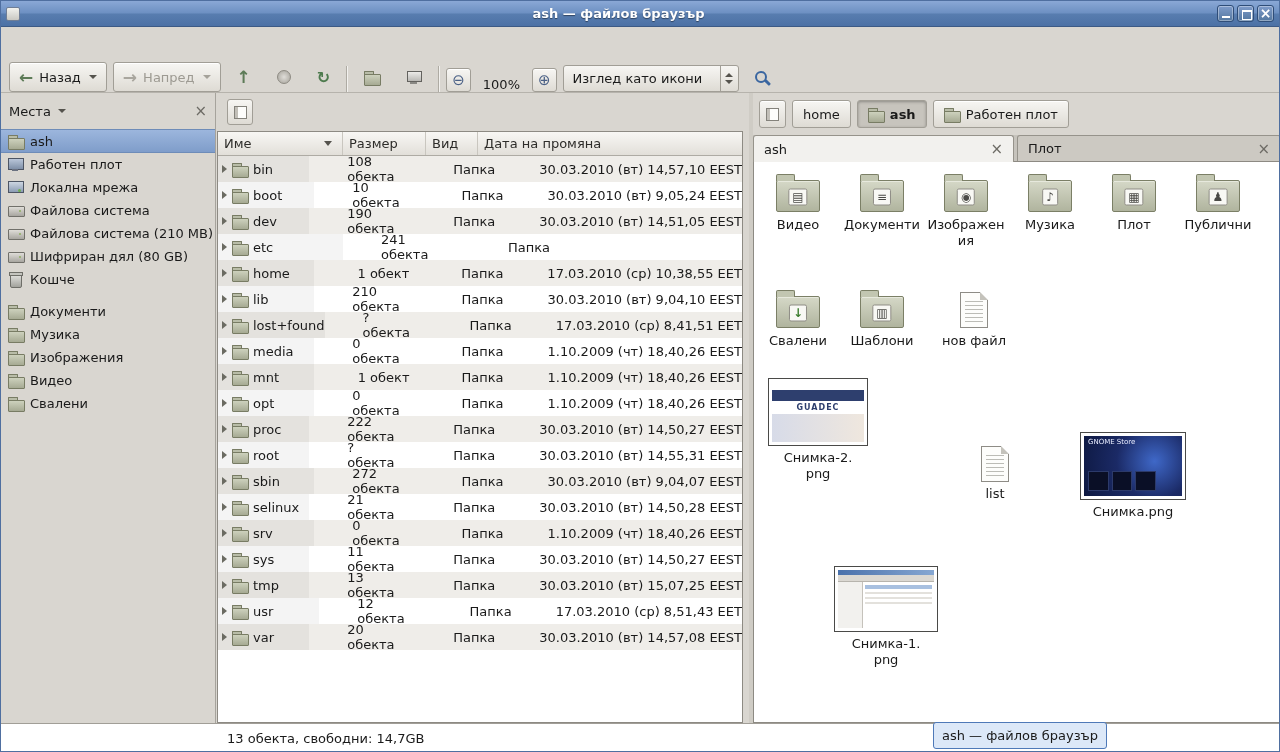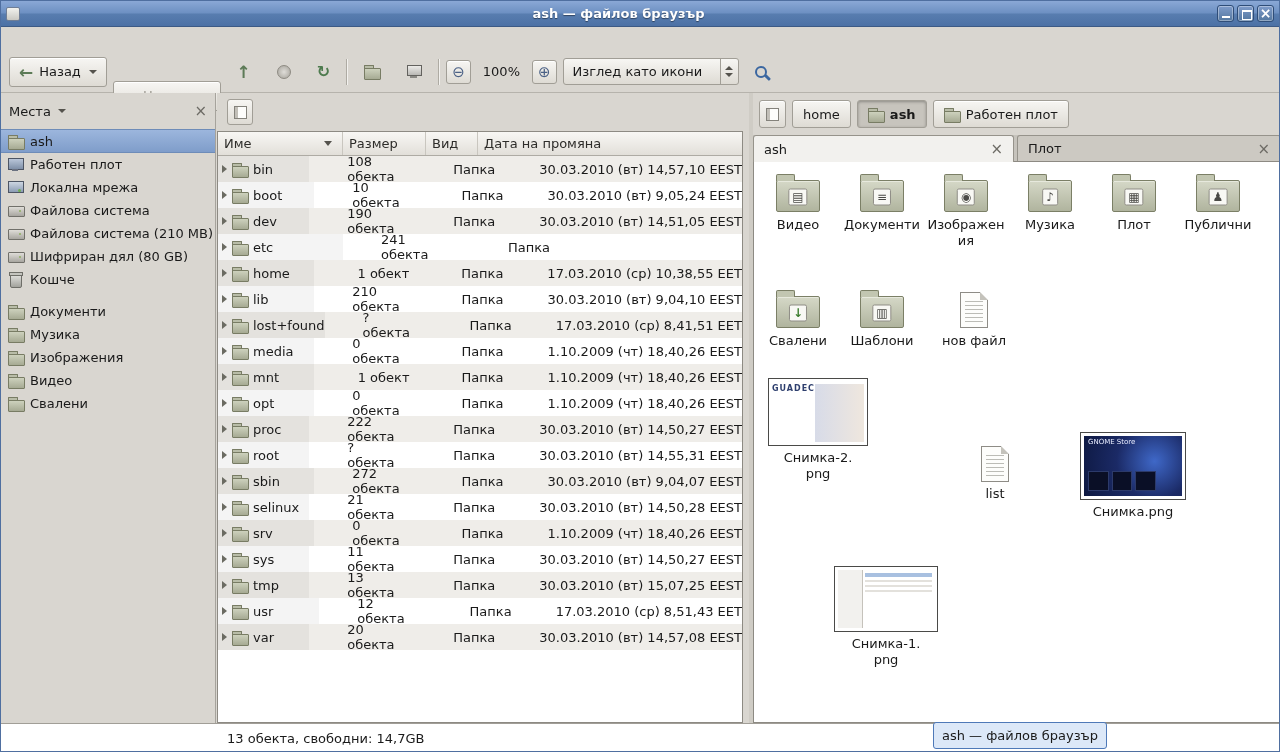--- a/index.html
+++ b/index.html
@@ -26,21 +26,21 @@
   .tb-btn.max::before { content:""; position:absolute; left:4px; top:4px; width:8px; height:7px; border:1px solid #fff; border-top-width:2px; }
   .tb-btn.close::before { content:"×"; position:absolute; left:0; top:-1px; width:100%; text-align:center; font-weight:bold; font-size:14px; }
 
   
   .menubar { position:absolute; left:0; top:26px; width:100%; height:24px;
     background:#d9d6d0; display:flex; align-items:center; padding-left:4px;margin-top:40px; }
   .menu-item { padding:0 11px; line-height:24px; }
 
   
   .toolbar { position:absolute; left:0; top:50px; width:100%; height:42px;
-    background:#d9d6d0; border-bottom:1px solid #b6b3ac; display:flex; align-items:center;
+    background:#d9d6d0; border-bottom:1px solid #b6b3ac; display:flex; align-items:flex-end;
     padding:0 8px; gap:6px; }
   .tbtn { height:30px; display:flex; align-items:center; gap:6px; padding:0 9px;
     border:1px solid #a19e96; border-radius:3px;
     background:linear-gradient(#f7f6f3,#dedbd4); box-shadow:inset 0 1px 0 #fff; }
   .tbtn.flat { border-color:transparent; background:transparent; box-shadow:none; }
   .tbtn.small { height:24px; padding:0 5px; }
   .tbtn.disabled { color:#9d9a92;margin-top:48px; }
   .caret { width:0; height:0; border-left:4px solid transparent; border-right:4px solid transparent;
     border-top:4px solid #55534d; margin-left:2px; }
   .tbtn.disabled .caret { border-top-color:#a5a29a; }
@@ -171,21 +171,21 @@
   .tab-label { flex:1; }
   .tab-close { margin-left:auto; color:#6d6b65; font-size:15px; line-height:14px; padding-left:8px; }
   .nbcontent { position:absolute; left:0; top:68px; width:100%; bottom:0;
     background:#fff; border:1px solid #8d8a83; overflow:hidden; }
   .icon-row { position:absolute; left:2px; right:2px; display:flex; }
   .row1 { top:10px; }
   .row2 { top:126px; }
   .ivitem { width:84px; display:flex; flex-direction:column; align-items:center; }
   .icon-label { max-width:80px; text-align:center; overflow-wrap:anywhere; line-height:16px; margin-top:5px; }
   .thumb { background:#fff; border:1px solid #4a4a48; padding:3px; }
-  .thumb-inner { width:100%; height:100%; display:flex; flex-direction:row; overflow:hidden; }
+  .thumb-inner { width:100%; height:100%; display:flex; flex-direction:column; overflow:hidden; }
   .abs-item { position:absolute; display:flex; flex-direction:column; align-items:center; }
   .thumb-label { text-align:center; overflow-wrap:anywhere; line-height:16px; margin-top:4px; width:72px; }
   .thumb-label.wide { width:110px; }
   
   .tw-a { height:8px; background:#fff; }
   .tw-band { height:11px; background:#2e3f6e; }
   .tw-cap { font-size:8px; font-weight:bold; color:#2e3f6e; text-align:center; padding-top:2px; letter-spacing:1px; }
   .tw-b { flex:1; background:linear-gradient(90deg,#d7dbe8,#efe7de); margin-top:2px; }
   
   .store-inner { position:relative; background:radial-gradient(circle at 72% 42%, #3f68c8 0%, #1b2a66 48%, #0d1840 100%); }

